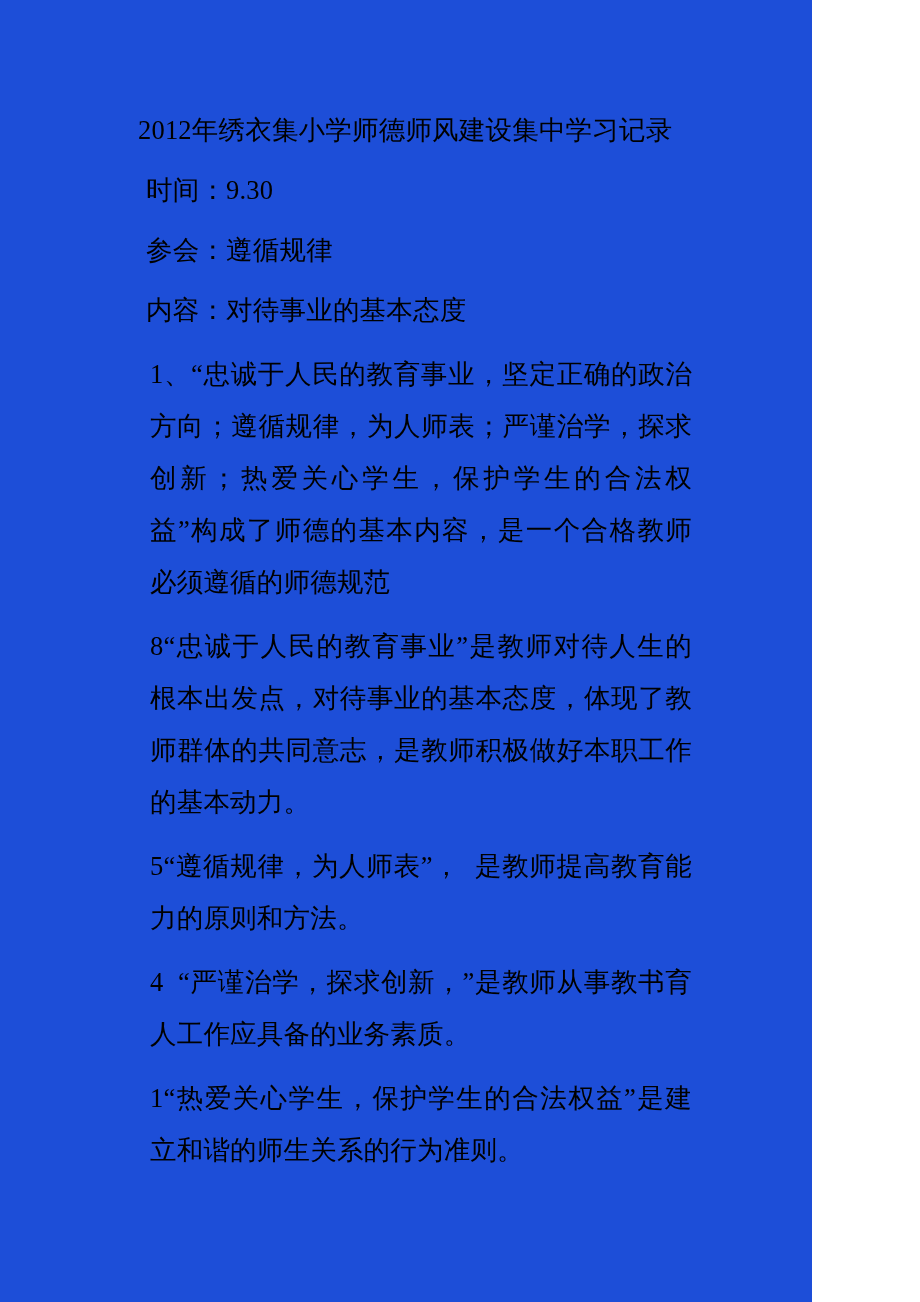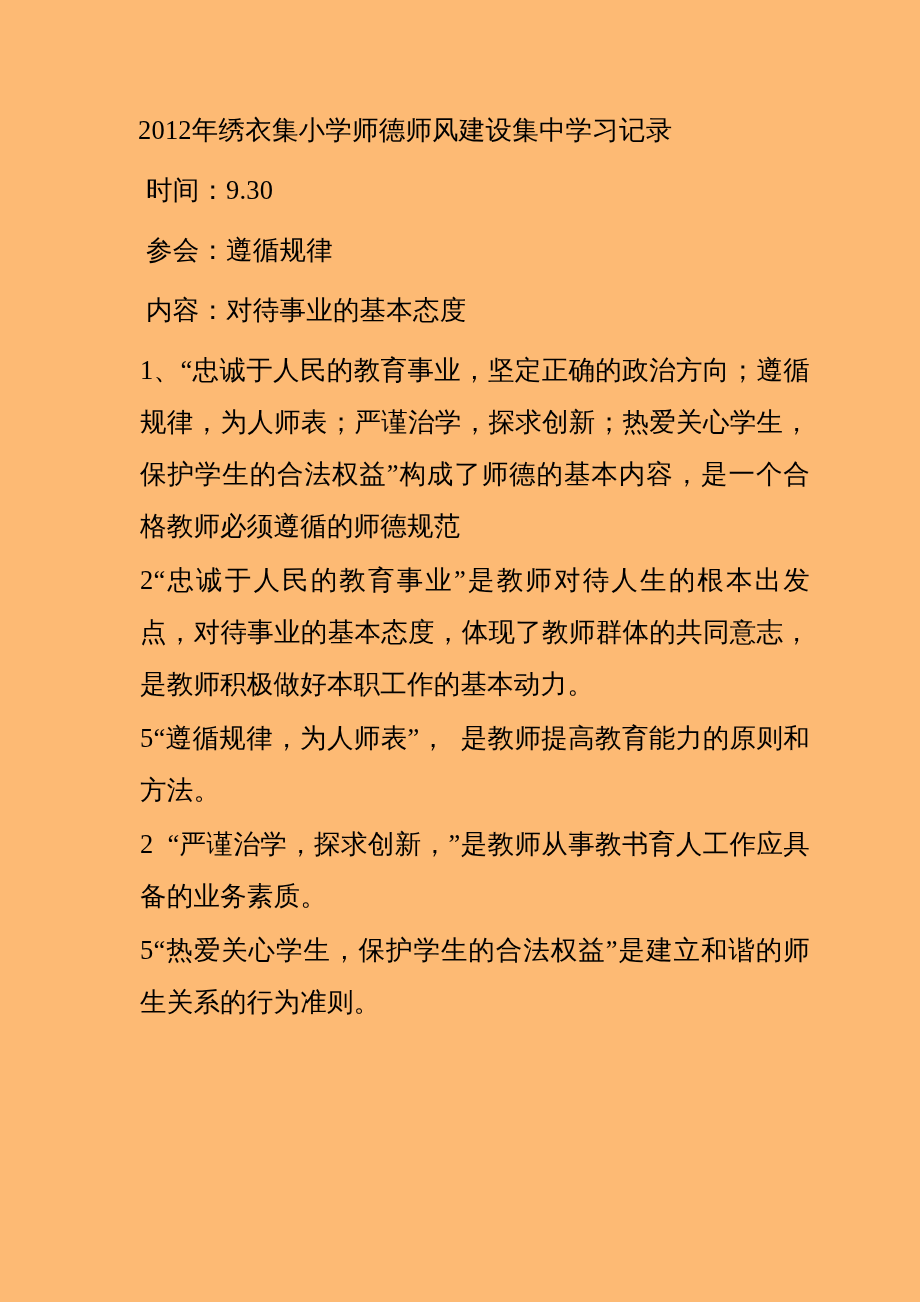--- a/index.html
+++ b/index.html
@@ -9,39 +9,39 @@
   }
   body {
     width: 920px;
     height: 1302px;
     font-family: "Liberation Serif", "DejaVu Serif", serif;
     color: #000000;
     overflow: hidden;
   }
   .page {
     position: relative;
-    width: 920px;
+    width: 812px;
     height: 1302px;
-    background: #fdba74;
+    background: #1d4ed8;
     box-sizing: border-box;
     padding: 104px 108px 0 138px;
   }
   .doc-body {
     font-size: 26.5px;
     line-height: 52px;
     letter-spacing: 0.2px;
     text-align: justify;
     text-justify: inter-ideograph;
   }
   .line {
     white-space: pre-wrap;
     word-break: break-word;
   }
   .para {
-    margin: 2px;
+    margin: 12px;
     padding: 0;
     white-space: pre-wrap;
     word-break: break-word;
     text-align: justify;
     text-justify: inter-ideograph;
   }
   .title-line {
     margin: 0 0 0 0;
   }
   .meta-line {
@@ -54,19 +54,19 @@
 <div class="page">
   <div class="doc-body">
 
     <div class="line title-line">2012年绣衣集小学师德师风建设集中学习记录</div>
 
     <div class="line meta-line">时间：9.30</div>
     <div class="line meta-line">参会：遵循规律</div>
     <div class="line meta-line">内容：对待事业的基本态度</div>
 
     <p class="para">1、“忠诚于人民的教育事业，坚定正确的政治方向；遵循规律，为人师表；严谨治学，探求创新；热爱关心学生，保护学生的合法权益”构成了师德的基本内容，是一个合格教师必须遵循的师德规范</p>
-    <p class="para">2“忠诚于人民的教育事业”是教师对待人生的根本出发点，对待事业的基本态度，体现了教师群体的共同意志，是教师积极做好本职工作的基本动力。</p>
+    <p class="para">8“忠诚于人民的教育事业”是教师对待人生的根本出发点，对待事业的基本态度，体现了教师群体的共同意志，是教师积极做好本职工作的基本动力。</p>
     <p class="para">5“遵循规律，为人师表”，  是教师提高教育能力的原则和方法。</p>
-    <p class="para">2  “严谨治学，探求创新，”是教师从事教书育人工作应具备的业务素质。</p>
-    <p class="para">5“热爱关心学生，保护学生的合法权益”是建立和谐的师生关系的行为准则。</p>
+    <p class="para">4  “严谨治学，探求创新，”是教师从事教书育人工作应具备的业务素质。</p>
+    <p class="para">1“热爱关心学生，保护学生的合法权益”是建立和谐的师生关系的行为准则。</p>
 
   </div>
 </div>
 
 </body></html>

